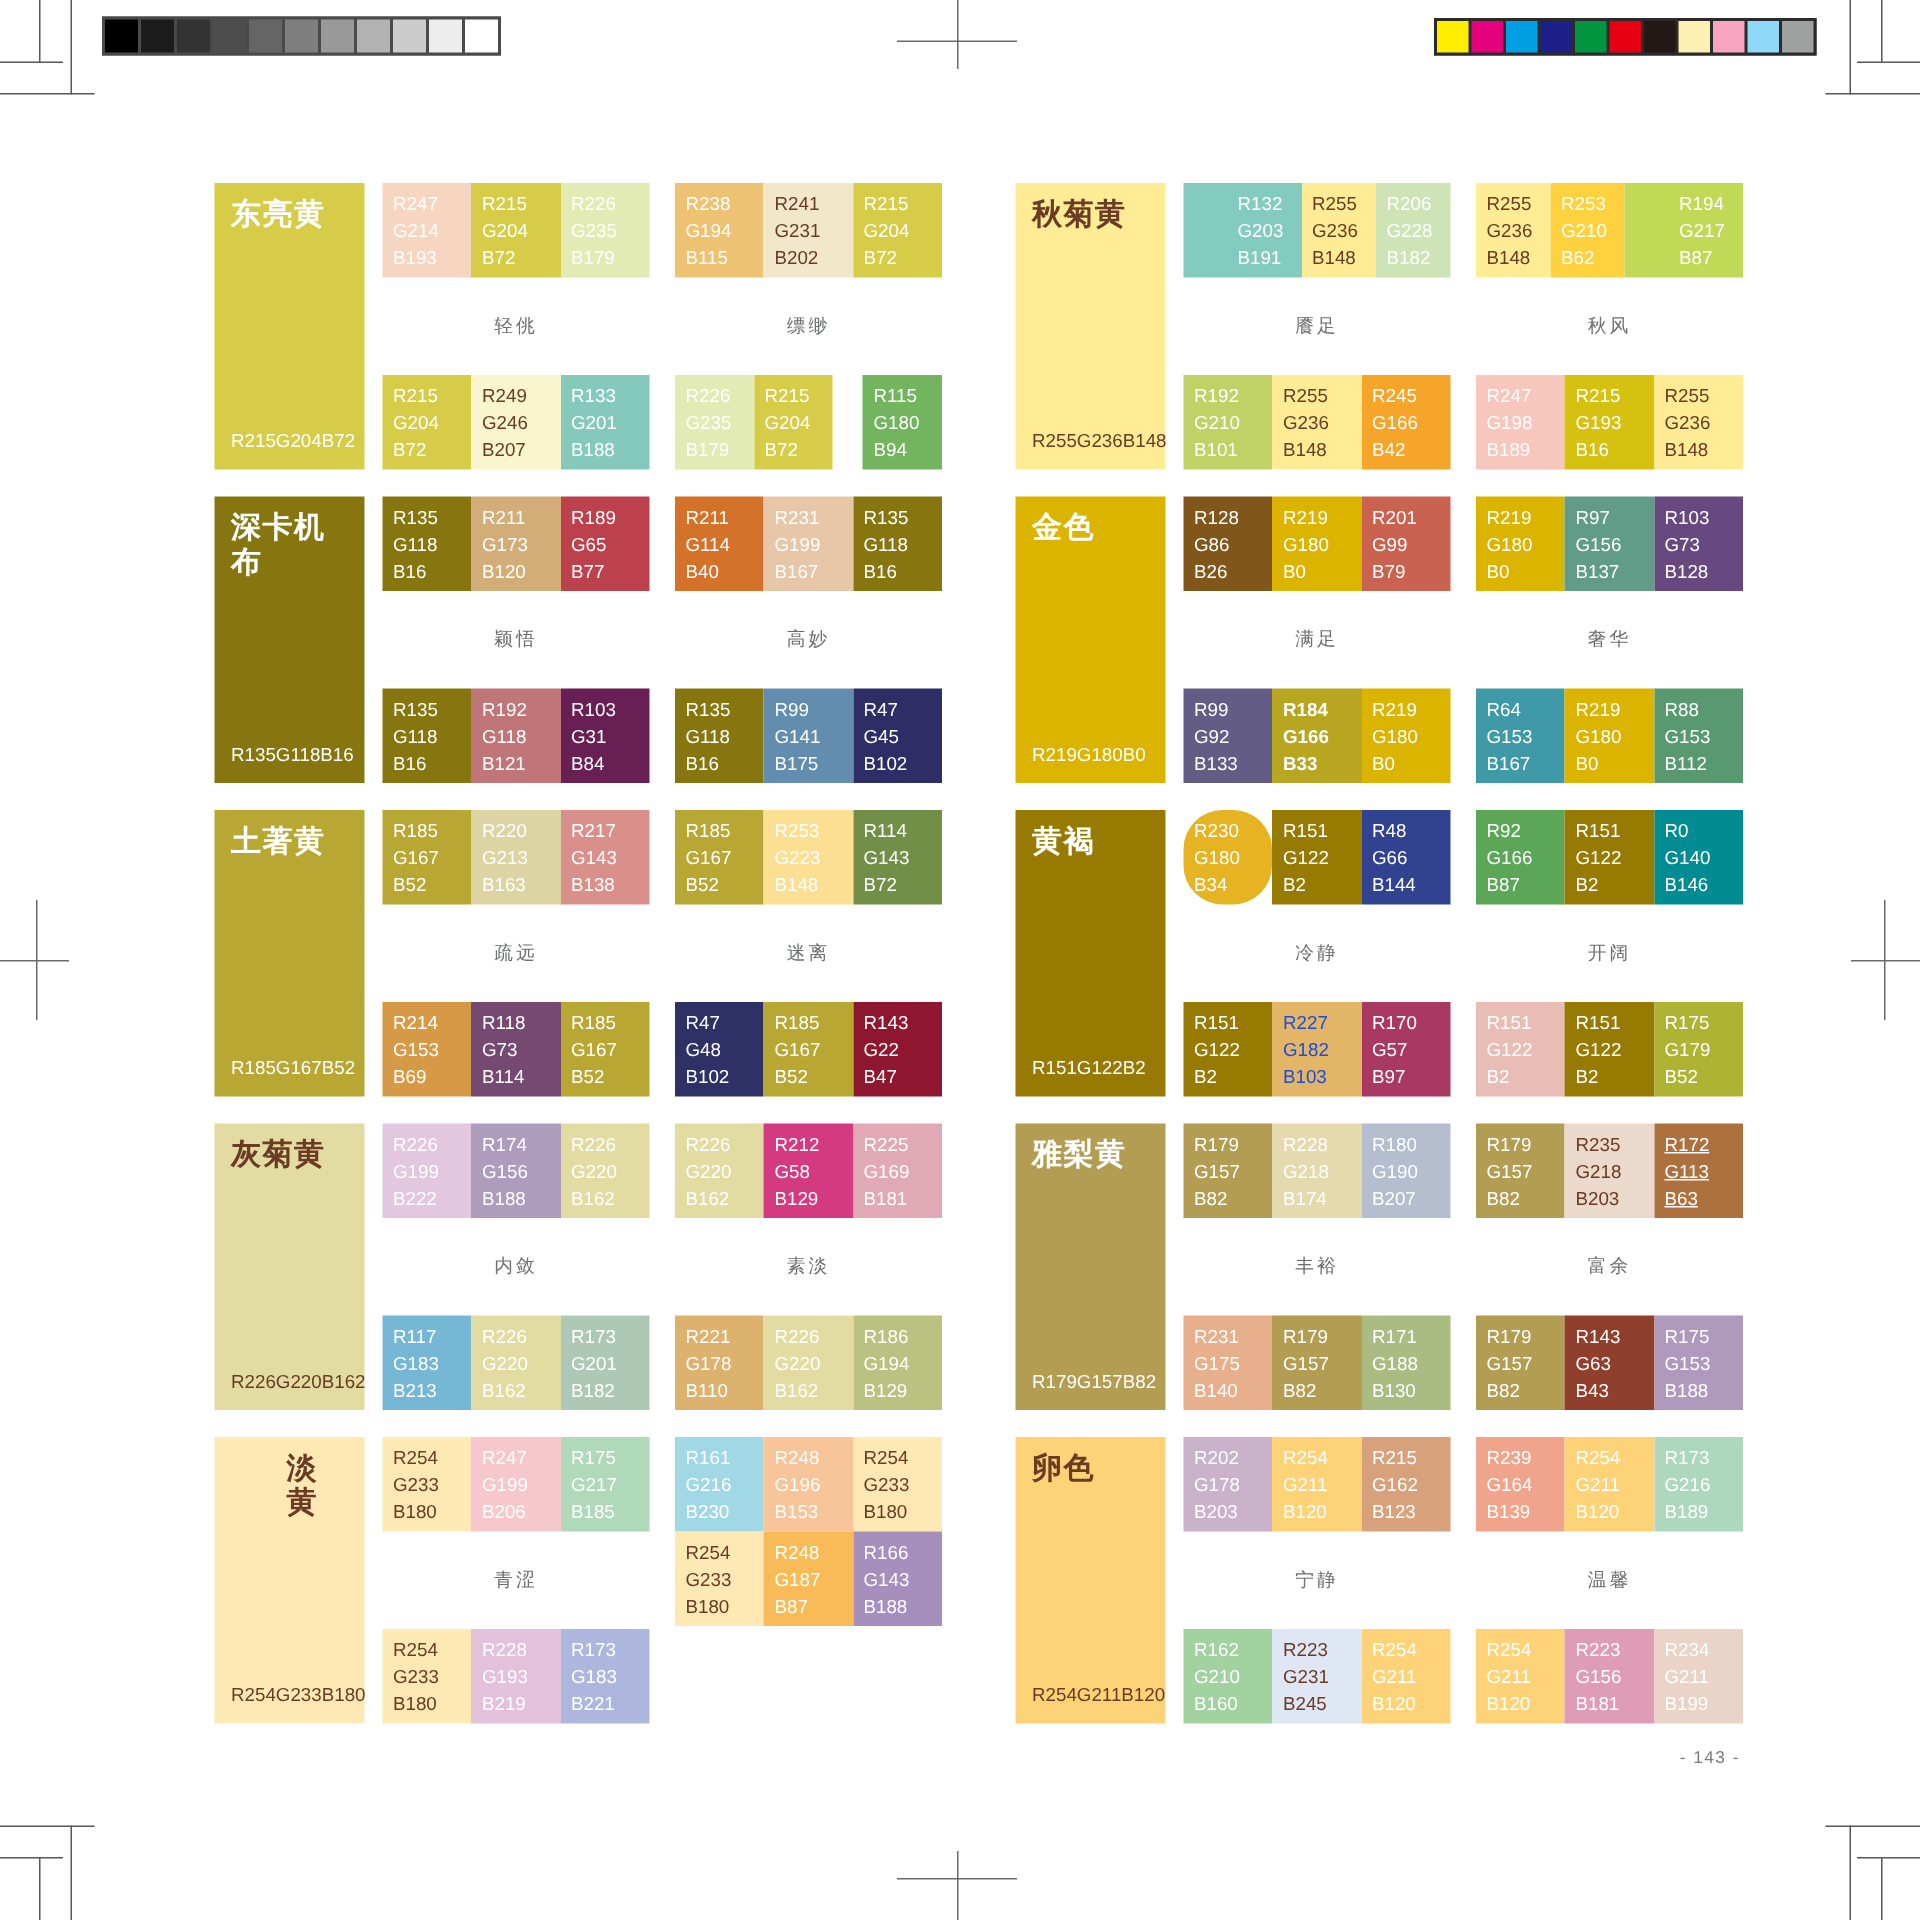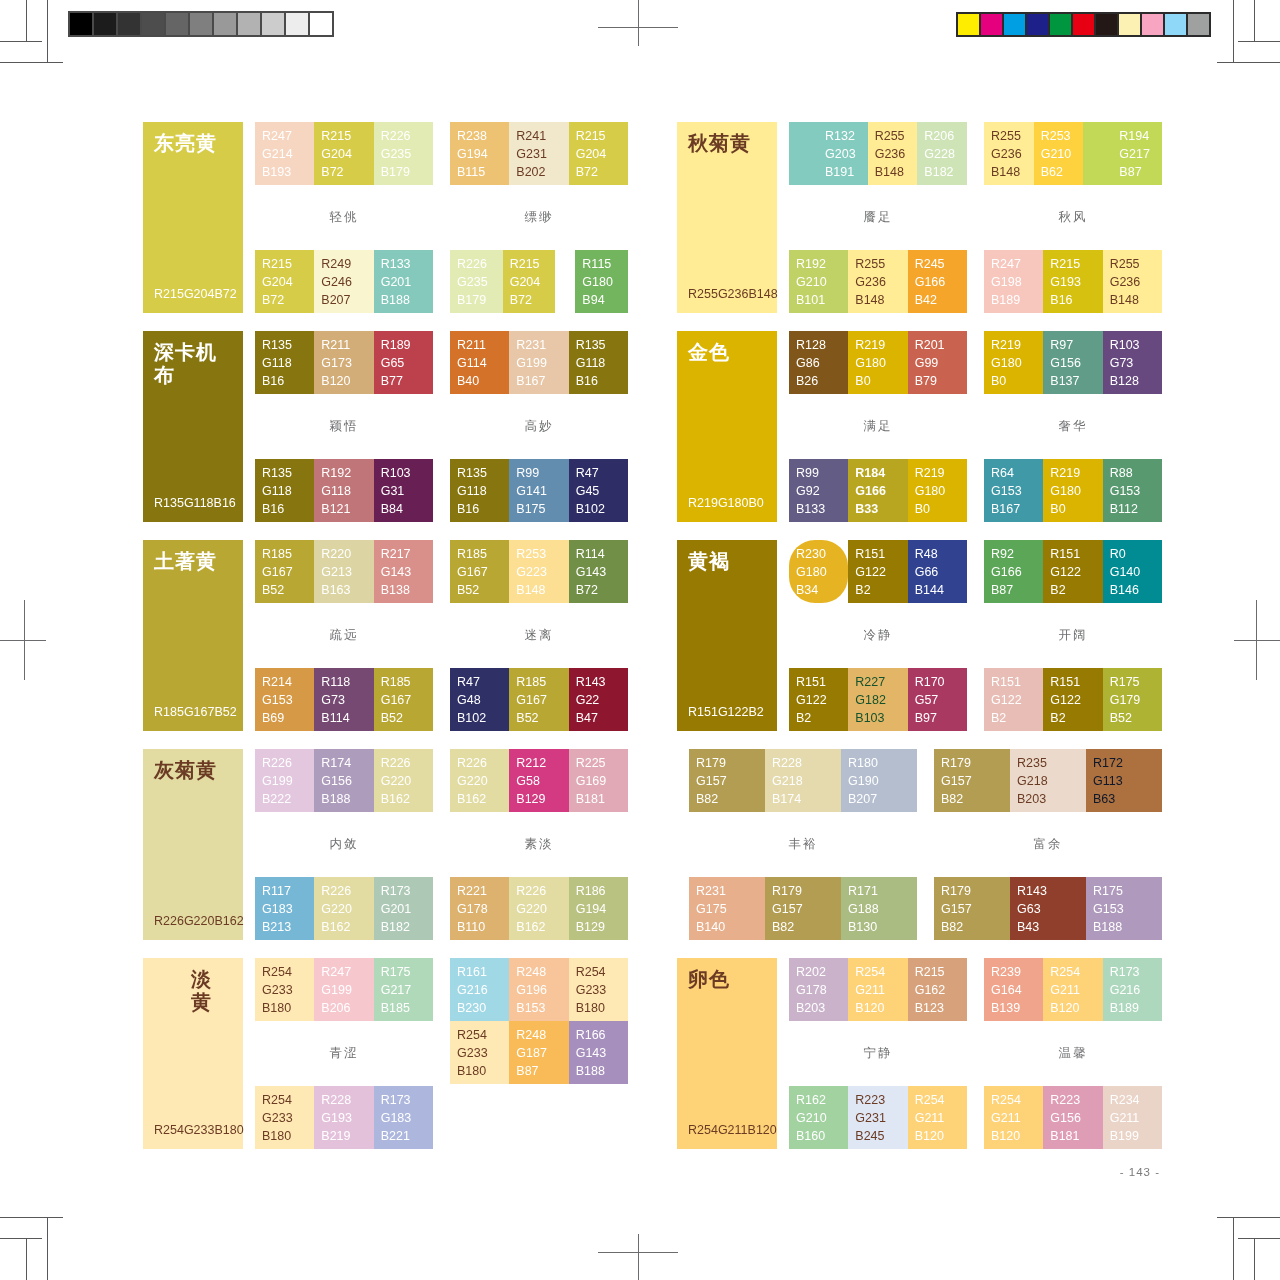--- a/index.html
+++ b/index.html
@@ -578,21 +578,21 @@
                   <span>B144</span>
                 </div>
               </div>
               <div class="combo-label">冷静</div>
               <div class="trip">
                 <div class="sw" style="background: rgb(151, 122, 2); color: rgb(255, 255, 255);">
                   <span>R151</span>
                   <span>G122</span>
                   <span>B2</span>
                 </div>
-                <div class="sw" style="background: rgb(227, 182, 103); color: #14532d;">
+                <div class="sw" style="background: rgb(227, 182, 103); color: #1d4ed8;">
                   <span>R227</span>
                   <span>G182</span>
                   <span>B103</span>
                 </div>
                 <div class="sw" style="background: rgb(170, 57, 97); color: rgb(255, 255, 255);">
                   <span>R170</span>
                   <span>G57</span>
                   <span>B97</span>
                 </div>
               </div>
@@ -714,20 +714,24 @@
                 <div class="sw" style="background: rgb(186, 194, 129); color: rgb(255, 255, 255);">
                   <span>R186</span>
                   <span>G194</span>
                   <span>B129</span>
                 </div>
               </div>
             </div>
           </div>
         </div>
         <div class="group">
+          <div class="main-swatch" style="background: rgb(179, 157, 82);">
+            <div class="main-name" style="color: rgb(255, 255, 255);">雅梨黄</div>
+            <div class="main-rgb" style="color: rgb(255, 255, 255);"><span>R179</span><span>G157</span><span>B82</span></div>
+          </div>
           <div class="combos">
             <div class="combo-col">
               <div class="trip">
                 <div class="sw" style="background: rgb(179, 157, 82); color: rgb(255, 255, 255);">
                   <span>R179</span>
                   <span>G157</span>
                   <span>B82</span>
                 </div>
                 <div class="sw" style="background: rgb(228, 218, 174); color: rgb(255, 255, 255);">
                   <span>R228</span>
@@ -764,21 +768,21 @@
                 <div class="sw" style="background: rgb(179, 157, 82); color: rgb(255, 255, 255);">
                   <span>R179</span>
                   <span>G157</span>
                   <span>B82</span>
                 </div>
                 <div class="sw" style="background: rgb(235, 218, 203); color: rgb(107, 59, 36);">
                   <span>R235</span>
                   <span>G218</span>
                   <span>B203</span>
                 </div>
-                <div class="sw" style="background: rgb(172, 113, 63); color: #0f172a;">
+                <div class="sw" style="background: rgb(172, 113, 63); color: #ffffff; text-decoration: underline;">
                   <span>R172</span>
                   <span>G113</span>
                   <span>B63</span>
                 </div>
               </div>
               <div class="combo-label">富余</div>
               <div class="trip">
                 <div class="sw" style="background: rgb(179, 157, 82); color: rgb(255, 255, 255);">
                   <span>R179</span>
                   <span>G157</span>

